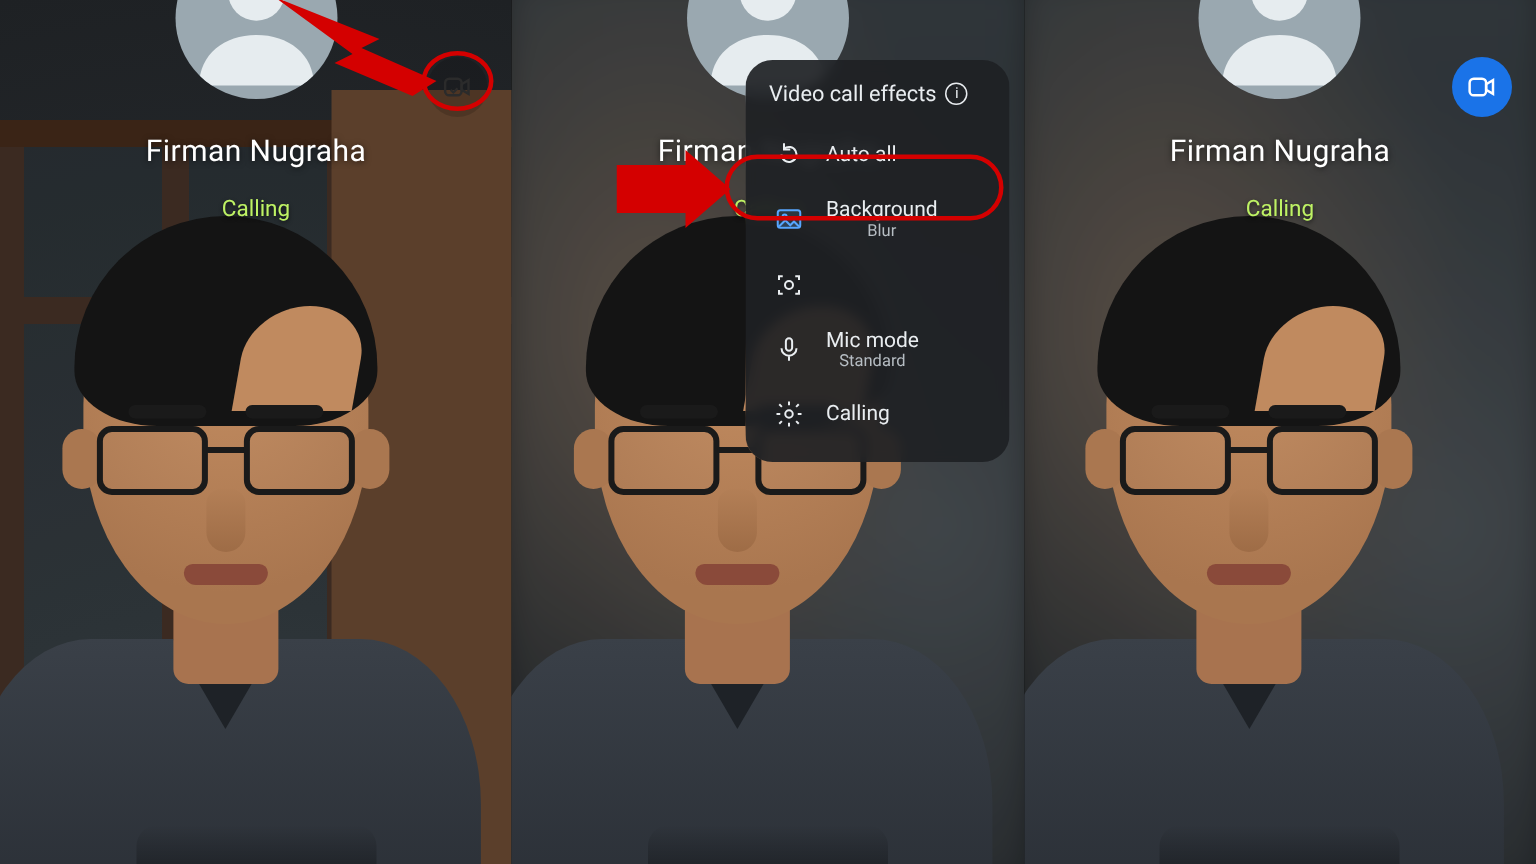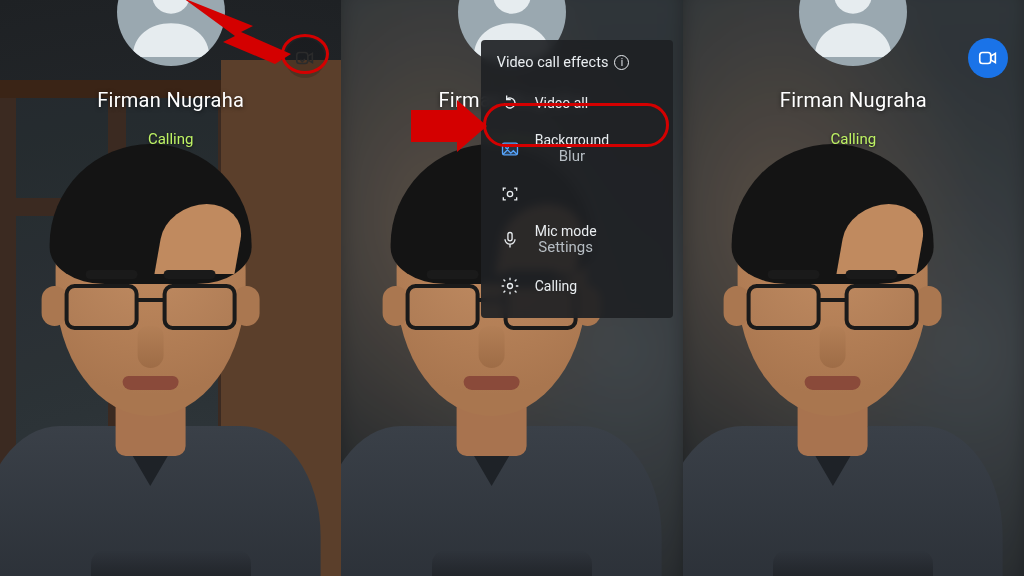--- a/index.html
+++ b/index.html
@@ -125,38 +125,38 @@
     position:absolute; border:3px solid #d40000; border-radius:50%;
   }
   .callout.c1{ top:34px; right:12px; width:48px; height:40px; }
   .arrow-red{
     position:absolute; top:-2px; right:48px; width:110px; height:70px;
   }
   .arrow-red polygon{ fill:#d40000; }
 
   
   .popup{
-    position:absolute; top:40px; right:10px; width:192px;
+    position:absolute; top:40px; right:10px; width:176px;
     background:rgba(30,33,36,.92);
-    border-radius:4px;
+    border-radius:18px;
     padding:14px 16px 12px;
     color:#e9edf0;
     backdrop-filter: blur(4px);
   }
   .popup-title-row{ display:flex; align-items:center; gap:6px; font-size:14.5px; margin-bottom:12px;}
   .info-badge{ width:15px;height:15px;border:1.5px solid #e9edf0;border-radius:50%;display:inline-flex;align-items:center;justify-content:center;font-size:10px;line-height:1;}
   .popup-item{
     display:flex; align-items:center; gap:14px;
     padding:9px 2px; border-radius:10px;
   }
   .popup-item .icn{ width:22px; height:22px; flex:0 0 22px; display:flex;align-items:center;justify-content:center;}
   .popup-item .icn svg{width:20px;height:20px;stroke:#e9edf0;fill:none;stroke-width:1.6;}
   .popup-item .txt{ display:flex; flex-direction:column; line-height:1.15;}
   .popup-item .lbl{ font-size:14px; }
-  .popup-item .sub{ font-size:15px; color:#b6bdc3; }
+  .popup-item .sub{ font-size:11px; color:#b6bdc3; }
   .popup-item.hi .icn svg{ stroke:#57a6ff; fill:#57a6ff22;}
   .callout.c2{
     position:absolute; top:103px; right:14px; width:186px; height:44px;
     border:3px solid #d40000; border-radius:22px;
   }
   .arrow2{ position:absolute; top:100px; right:196px; width:76px; height:52px;}
   .arrow2 polygon{fill:#d40000;}
 
   
   .navhint{
@@ -256,21 +256,21 @@
         </div>
 
         <div class="popup-item">
           <span class="icn">
             <svg viewBox="0 0 24 24">
                 <path d="M6 12a6 6 0 1 0 2-4.5"></path>
                 <path d="M8 3v5h5"></path>
               </svg>
           </span>
           <span class="txt">
-              <span class="lbl">Video all</span>
+              <span class="lbl">Auto all</span>
             </span>
         </div>
 
         <div class="popup-item hi">
           <span class="icn">
             <svg viewBox="0 0 24 24">
                 <rect x="3" y="5" width="18" height="14" rx="2"></rect>
                 <circle cx="8.5" cy="10" r="1.6"></circle>
                 <path d="M4 18l5-5 4 4 3-3 4 4"></path>
               </svg>
@@ -292,21 +292,21 @@
 
         <div class="popup-item">
           <span class="icn">
             <svg viewBox="0 0 24 24">
                 <rect x="9.5" y="3" width="5" height="10" rx="2.5"></rect>
                 <path d="M6 11a6 6 0 0 0 12 0M12 17v4"></path>
               </svg>
           </span>
           <span class="txt">
             <span class="lbl">Mic mode</span>
-            <span class="sub">Settings</span>
+            <span class="sub">Standard</span>
           </span>
         </div>
 
         <div class="popup-item">
           <span class="icn">
             <svg viewBox="0 0 24 24">
                 <circle cx="12" cy="12" r="3"></circle>
                 <path d="M12 2v3M12 19v3M4.2 4.2l2.1 2.1M17.7 17.7l2.1 2.1M2 12h3M19 12h3M4.2 19.8l2.1-2.1M17.7 6.3l2.1-2.1"></path>
               </svg>
           </span>

